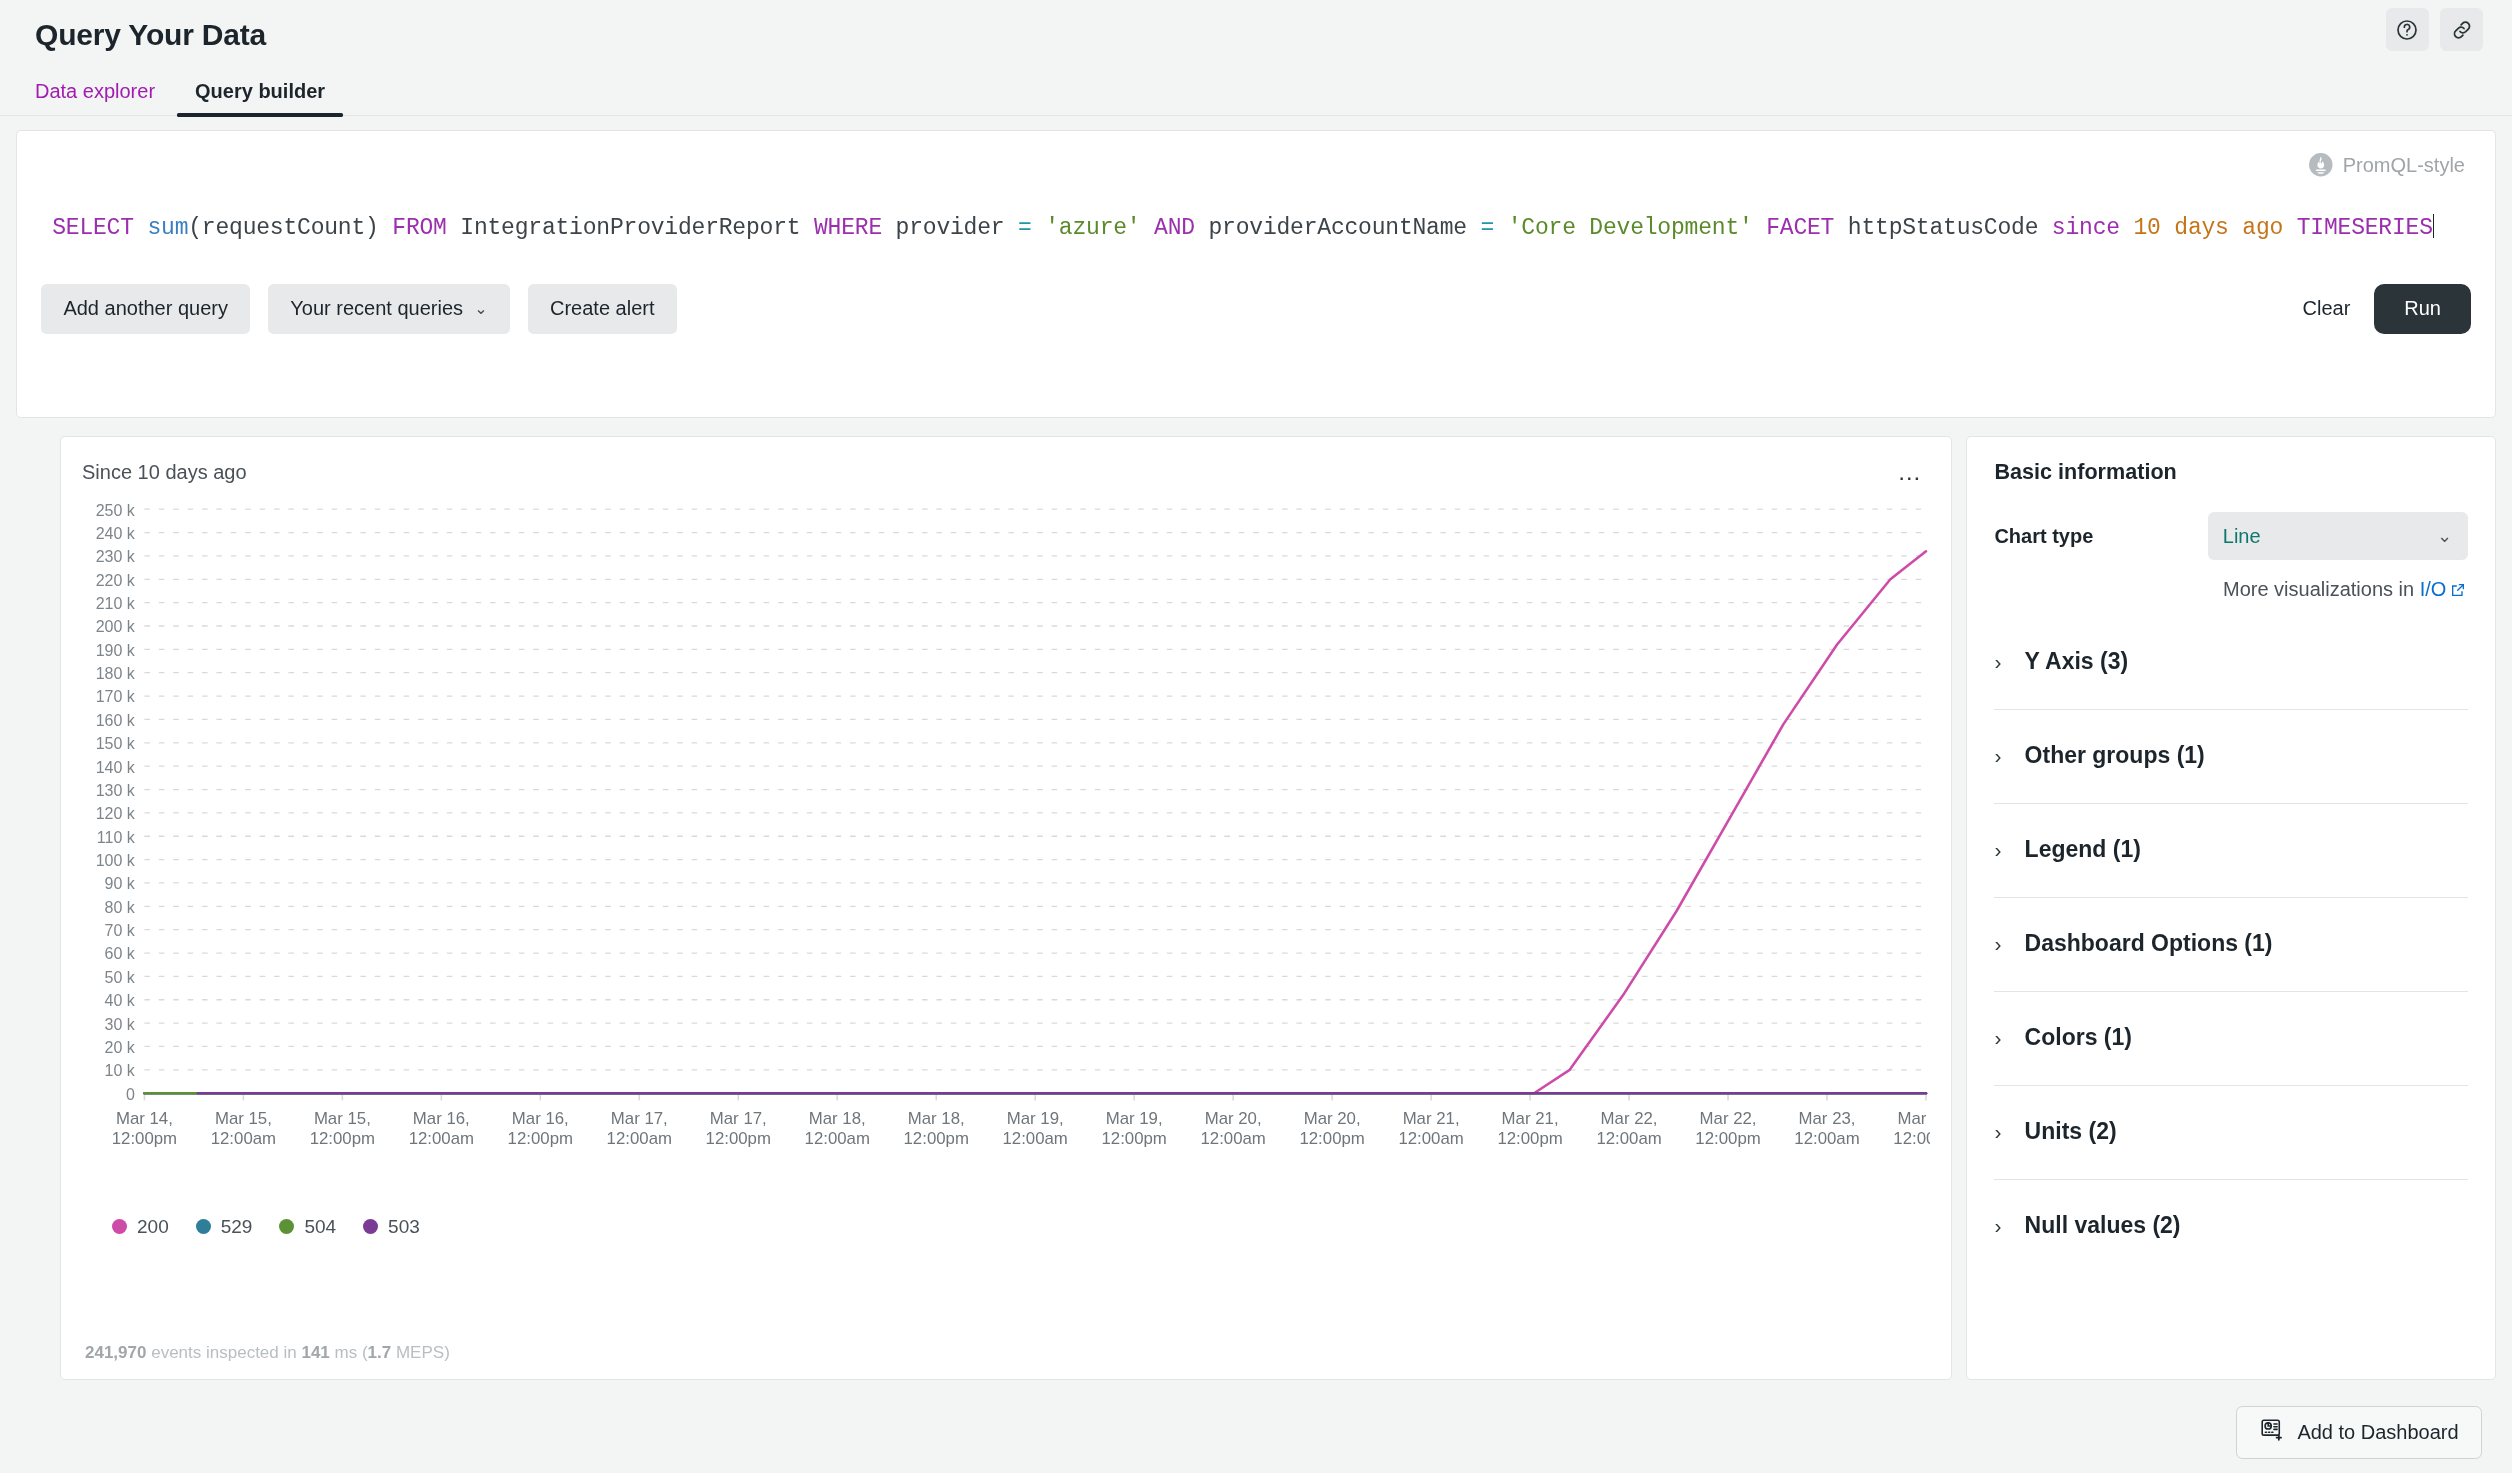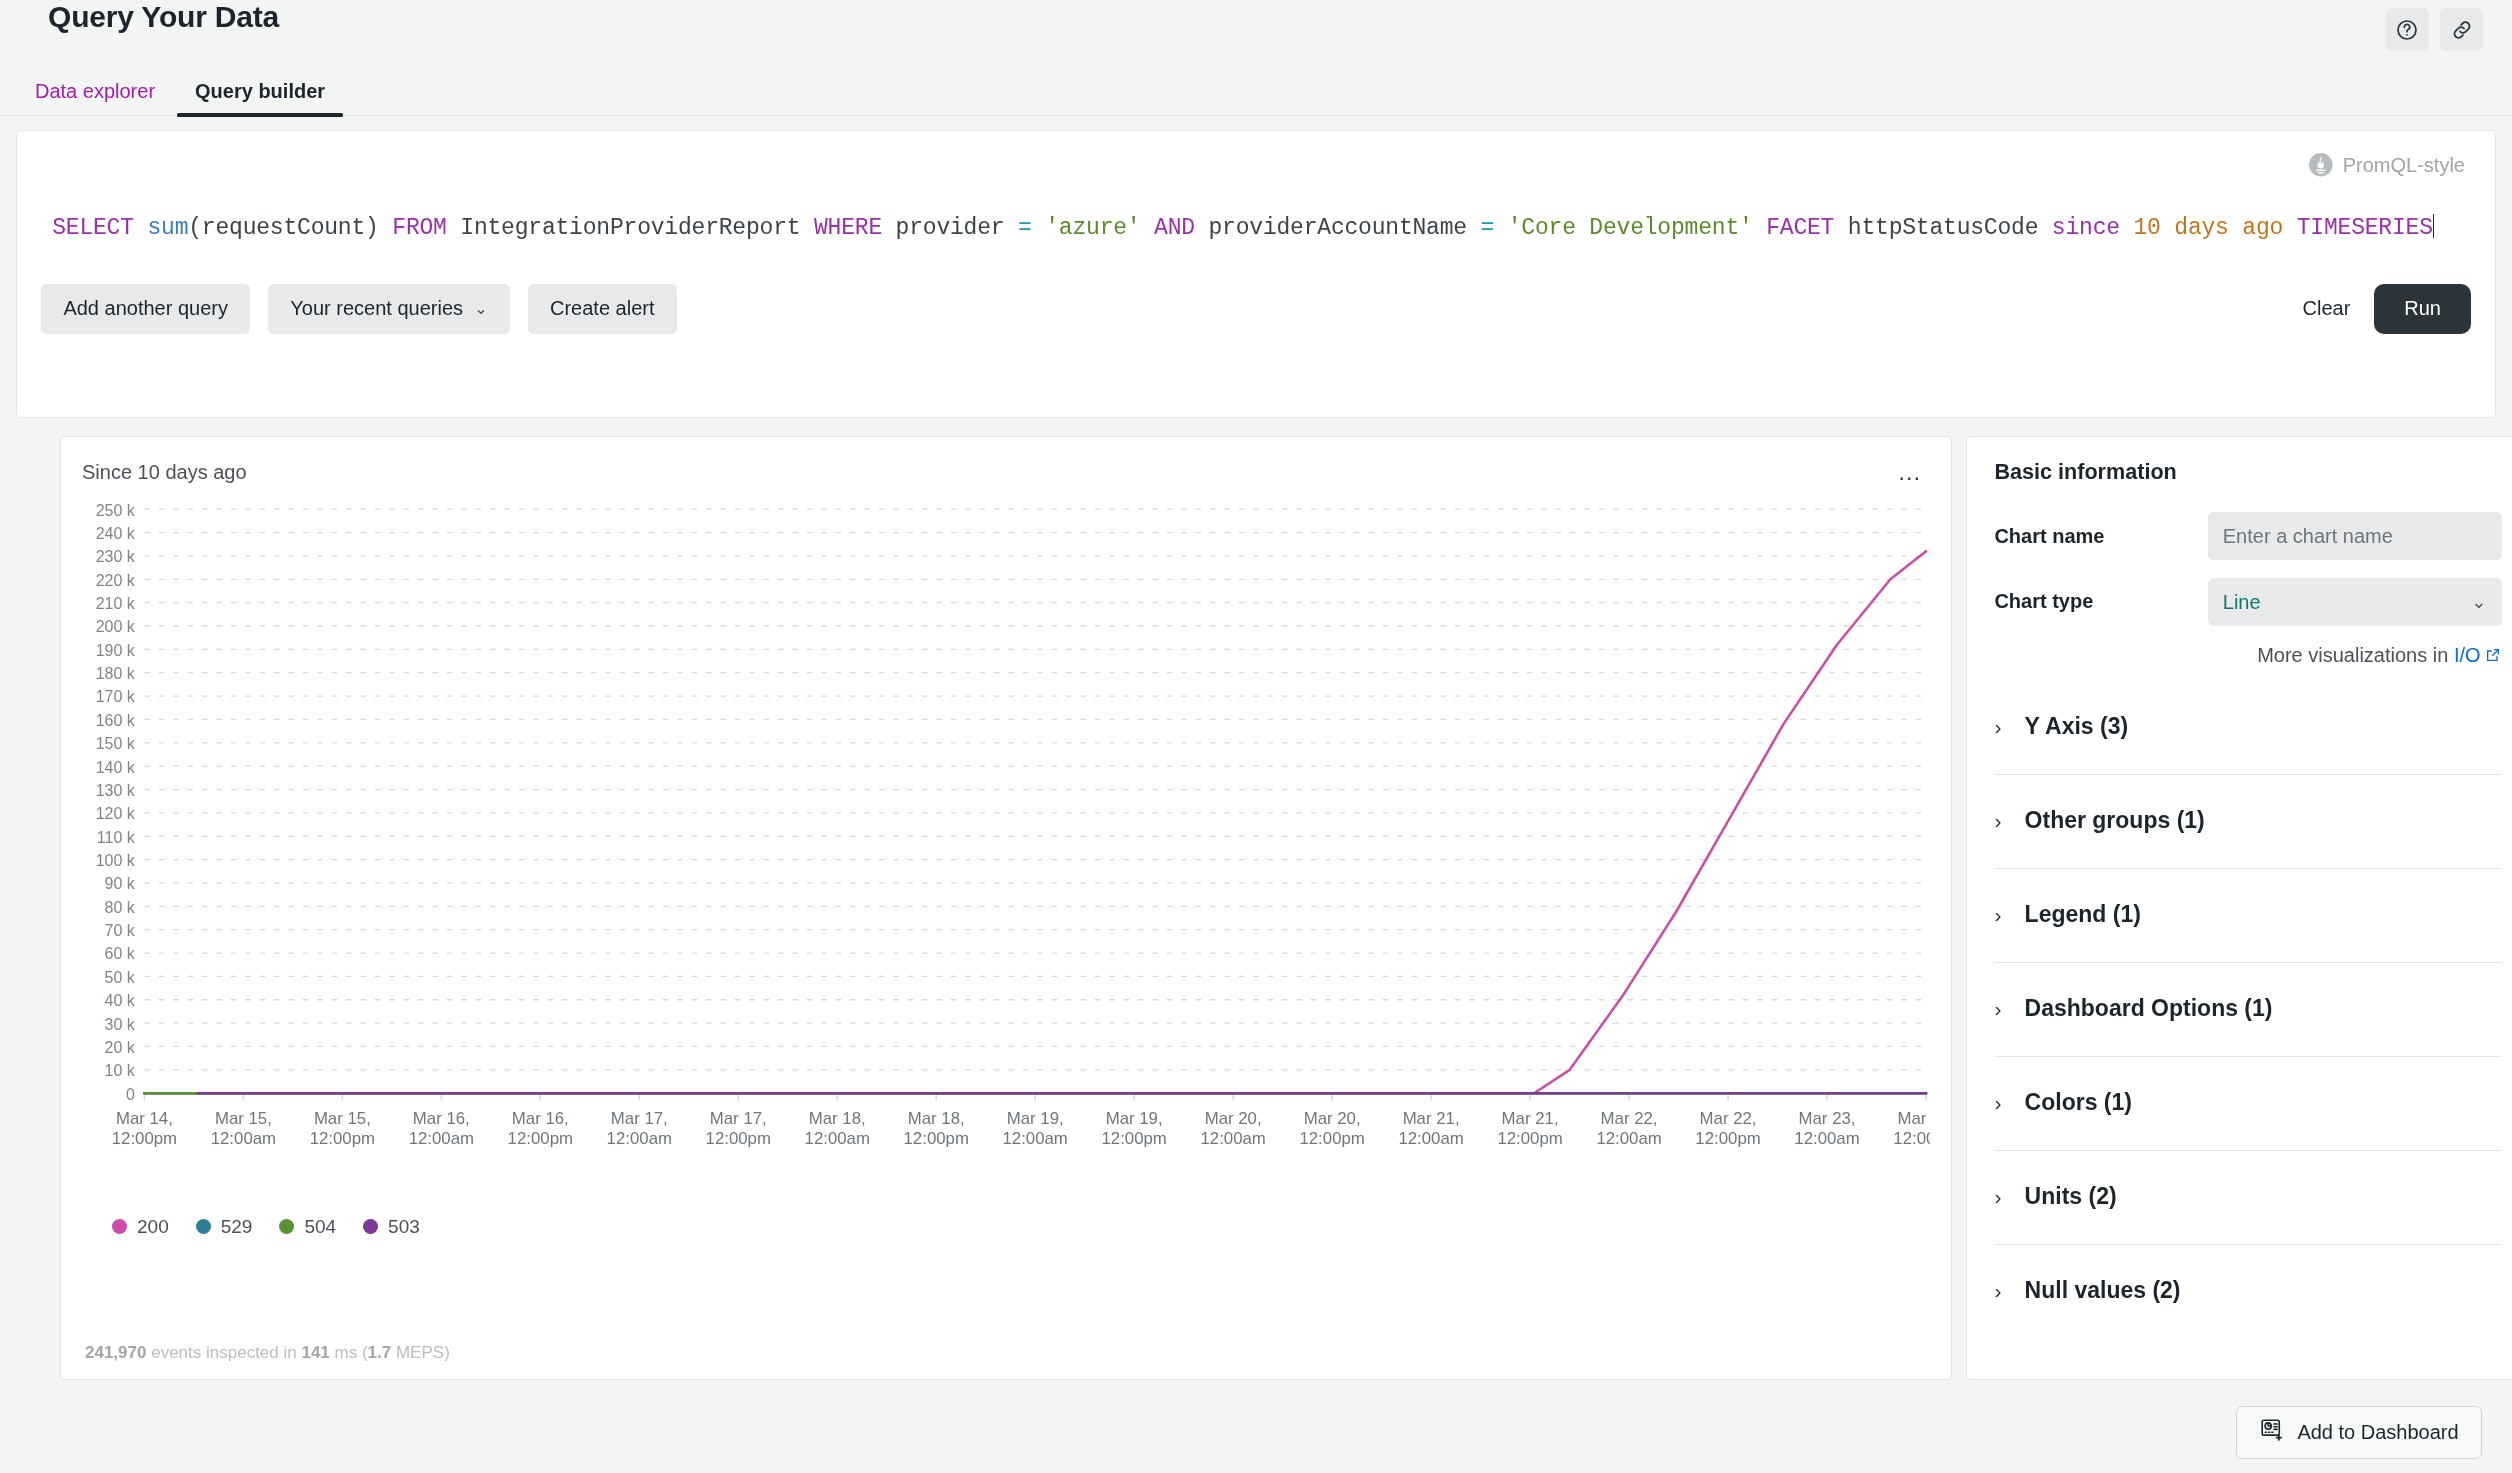--- a/index.html
+++ b/index.html
@@ -10,22 +10,22 @@
     font-family: "Liberation Sans", sans-serif;
     color: #1d252c;
     overflow: hidden;
     position: relative;
   }
 
   
   .header {
     position: relative;
     height: 70px;
-    padding: 0 48px;
-    display: flex; align-items: flex-start;
+    padding: 0 35px;
+    display: flex; align-items: center;
   }
   .page-title {
     font-size: 30px; font-weight: bold; letter-spacing: -0.2px;
     color: #1d252c; margin: 0;
   }
   .header-actions {
     position: absolute; right: 29px; top: 8px;
     display: flex; gap: 11.2px;
   }
   .icon-btn {
@@ -429,24 +429,20 @@
       </div>
 
     <div class="chart-footer">
       <b>241,970</b><span> events inspected in </span><b>141</b><span> ms (</span><b>1.7</b><span> MEPS)</span>
     </div>
   </div>
 
   <div class="side-card">
     <h2 class="side-title">Basic information</h2>
 
-    <div class="field-row">
-      <span class="field-label">Chart name</span>
-      <input class="field-input" type="text" placeholder="Enter a chart name" style="">
-    </div>
 
     <div class="field-row">
       <span class="field-label">Chart type</span>
       <span class="select-wrap">
         <select class="field-select" id="chart-type-select"><option>Line</option><option>Area</option><option>Bar</option><option>Pie</option><option>Table</option><option>Billboard</option></select>
         <span class="select-chev">⌄</span>
       </span>
     </div>
 
     <div class="more-viz">

